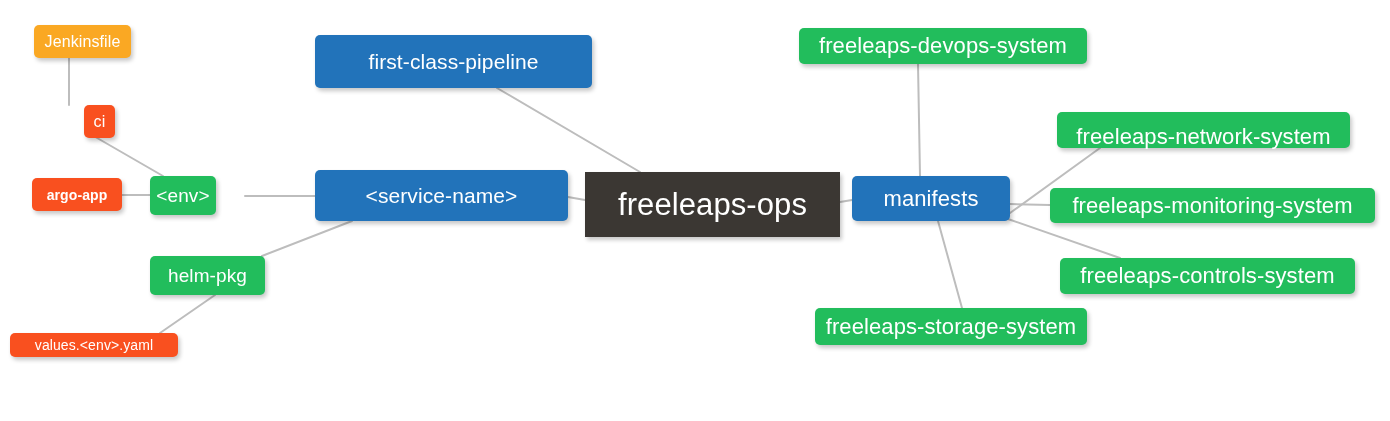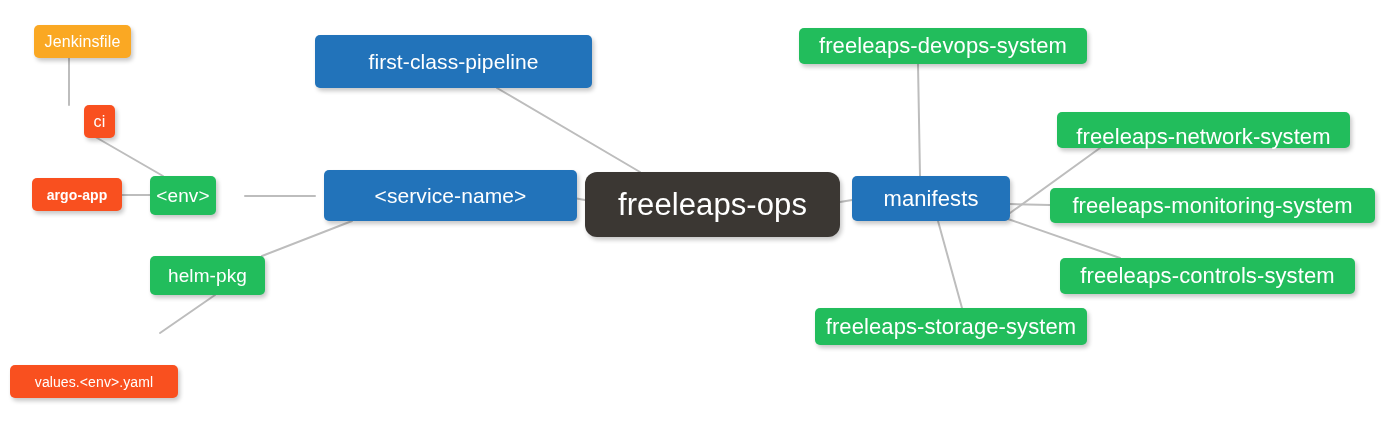--- a/index.html
+++ b/index.html
@@ -36,21 +36,21 @@
     border-radius: 5px;
     color: #ffffff;
     white-space: nowrap;
     letter-spacing: 0.1px;
     box-shadow: 2px 3px 4px rgba(0,0,0,0.22);
     line-height: 1;
     z-index: 2;
   }
   .node-root {
     background: #3b3733;
-    border-radius: 12px;
+    border-radius: 0;
   }
   .node-blue  { background: #2273ba; }
   .node-green { background: #22bd5c; }
   .node-red   { background: #f9501f; }
   .node-orange{ background: #faa823; }
 
   
   .sz-root   { font-size: 31px; }
   .sz-l1     { font-size: 21px; }
   .sz-l2     { font-size: 22px; }
@@ -81,33 +81,33 @@
   <div id="node-layer">
       <div class="node node-orange sz-l5" style="left: 20px; top: 25px; width: 97px; height: 33px;">
         <span>Jenkinsfile</span>
       </div>
       <div class="node node-red sz-l5" style="left: 70px; top: 105px; width: 31px; height: 33px;">
         <span>ci</span>
       </div>
       <div class="node node-red sz-l4" style="left: 32px; top: 178px; width: 90px; height: 33px; font-weight: bold;">
         <span>argo-app</span>
       </div>
-      <div class="node node-red sz-l4" style="left: 10px; top: 333px; width: 168px; height: 33px; margin-top: 32px;">
+      <div class="node node-red sz-l4" style="left: 10px; top: 333px; width: 168px; height: 24px;">
         <span>values.&lt;env&gt;.yaml</span>
       </div>
       <div class="node node-green sz-l3" style="left: 150px; top: 176px; width: 66px; height: 39px;">
         <span>&lt;env&gt;</span>
       </div>
       <div class="node node-green sz-l3" style="left: 150px; top: 256px; width: 115px; height: 39px;">
         <span>helm-pkg</span>
       </div>
       <div class="node node-blue sz-l1" style="left: 315px; top: 35px; width: 277px; height: 53px;">
         <span>first-class-pipeline</span>
       </div>
-      <div class="node node-blue sz-l1" style="left: 324px; top: 170px; width: 253px; height: 51px;">
+      <div class="node node-blue sz-l1" style="left: 315px; top: 170px; width: 253px; height: 51px;">
         <span>&lt;service-name&gt;</span>
       </div>
       <div class="node node-root sz-root" style="left: 585px; top: 172px; width: 255px; height: 65px;">
         <span>freeleaps-ops</span>
       </div>
       <div class="node node-blue sz-l2" style="left: 852px; top: 176px; width: 158px; height: 45px;">
         <span>manifests</span>
       </div>
       <div class="node node-green sz-l2" style="left: 799px; top: 28px; width: 288px; height: 36px; text-align: right;">
         <span>freeleaps-devops-system</span>

